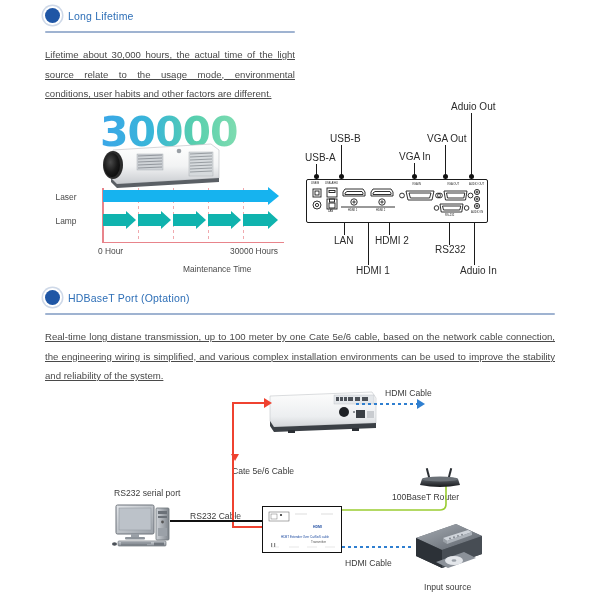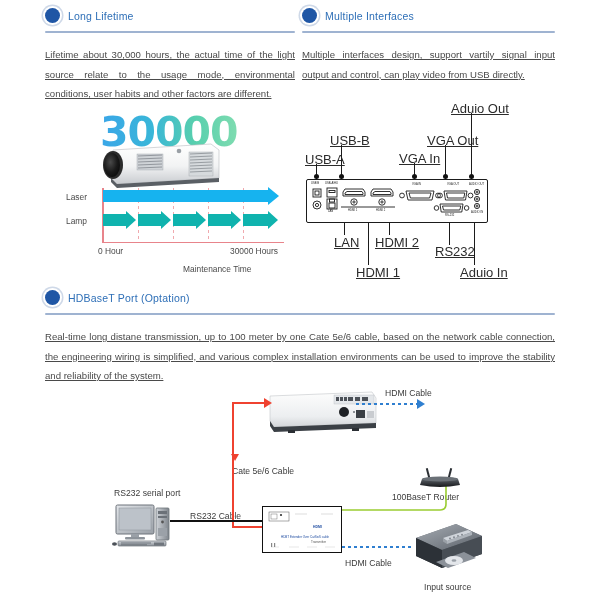--- a/index.html
+++ b/index.html
@@ -42,42 +42,42 @@
     position:absolute;left:55px;top:2px;
     font-size:41px;font-weight:700;letter-spacing:-1px;
     font-family:"DejaVu Sans",sans-serif;
     background:linear-gradient(90deg,#3aa6e8 0%,#39b6d8 38%,#57cfae 68%,#7fdcb0 100%);
     -webkit-background-clip:text;background-clip:text;color:transparent;
     line-height:1;
   }
   .proj-img{position:absolute;left:48px;top:22px;width:130px;height:62px;}
   .chart-area{position:absolute;left:0;top:78px;width:255px;height:72px;}
   .axis-label{
-    position:absolute;font-size:8.4px;color:#4a4a4a;text-align:right;width:42px;
+    position:absolute;font-size:8.4px;color:#4a4a4a;text-align:center;width:42px;
   }
   .vaxis{position:absolute;left:57px;top:0px;width:1.6px;height:55px;background:#e8848b;}
   .haxis{position:absolute;left:57px;top:54px;width:182px;height:1.4px;background:#e8848b;}
   .gridline{position:absolute;top:0;width:1px;height:54px;
     background:repeating-linear-gradient(180deg,#f0a9ae 0 3px,transparent 3px 6px);}
   .bar-row{position:absolute;left:58px;height:13px;}
   .laser-bar{position:absolute;left:0;top:0;height:12px;background:#16b3ef;}
   .laser-tip{position:absolute;top:-3px;width:0;height:0;
     border-top:9px solid transparent;border-bottom:9px solid transparent;border-left:11px solid #16b3ef;}
   .lamp-seg{position:absolute;top:0;height:12px;background:#0fb3ae;}
   .lamp-tip{position:absolute;top:-3px;width:0;height:0;
     border-top:9px solid transparent;border-bottom:9px solid transparent;border-left:10px solid #0fb3ae;}
   .tick-text{position:absolute;font-size:8.4px;color:#4a4a4a;white-space:nowrap;}
 
   
   .ports-wrap{position:absolute;left:300px;top:95px;width:300px;height:190px;}
   .panel{
     position:absolute;left:6px;top:84px;width:180px;height:42px;
     border:1.3px solid #1b1b1b;border-radius:2px;background:#fff;
   }
-  .callout{position:absolute;font-size:13px;color:#2b2b2b;white-space:nowrap;text-decoration:underline;}
+  .callout{position:absolute;font-size:10px;color:#2b2b2b;white-space:nowrap;}
   .leader{position:absolute;width:1.2px;background:#1b1b1b;}
   .leader-dot{position:absolute;width:5px;height:5px;border-radius:50%;background:#111;}
   .minilbl{position:absolute;font-size:2.6px;color:#1b1b1b;white-space:nowrap;
     font-family:"Liberation Sans",sans-serif;transform:scale(1.05);transform-origin:left center;}
 
   
   .col-full{position:absolute;left:45px;top:290px;width:510px;}
 
   
   .diag{position:absolute;left:0;top:378px;width:600px;height:222px;}
@@ -98,28 +98,20 @@
 
   <div class="col-left">
     <div class="sec-head">
       <span class="bullet"></span>
       <span class="sec-title">Long Lifetime</span>
     </div>
     <div class="divider"></div>
     <div class="body-text" style="margin-top:12px;">Lifetime about 30,000 hours, the actual time of the light source relate to the usage mode, environmental conditions, user habits and other factors are different.</div>
   </div>
 
-  <div class="col-right">
-    <div class="sec-head">
-      <span class="bullet"></span>
-      <span class="sec-title">Multiple Interfaces</span>
-    </div>
-    <div class="divider"></div>
-    <div class="body-text" style="margin-top:12px;">Multiple interfaces design, support vartily signal input output and control, can play video from USB directly.</div>
-  </div>
 
   <div class="lifetime-wrap">
 
     <div class="big30000">30000</div>
 
     <svg class="proj-img" viewBox="0 0 130 62">
       <defs>
         <linearGradient id="pg" x1="0" y1="0" x2="0" y2="1">
           <stop offset="0" stop-color="#ffffff"></stop>
             <stop offset="0.55" stop-color="#f2f3f4"></stop>

